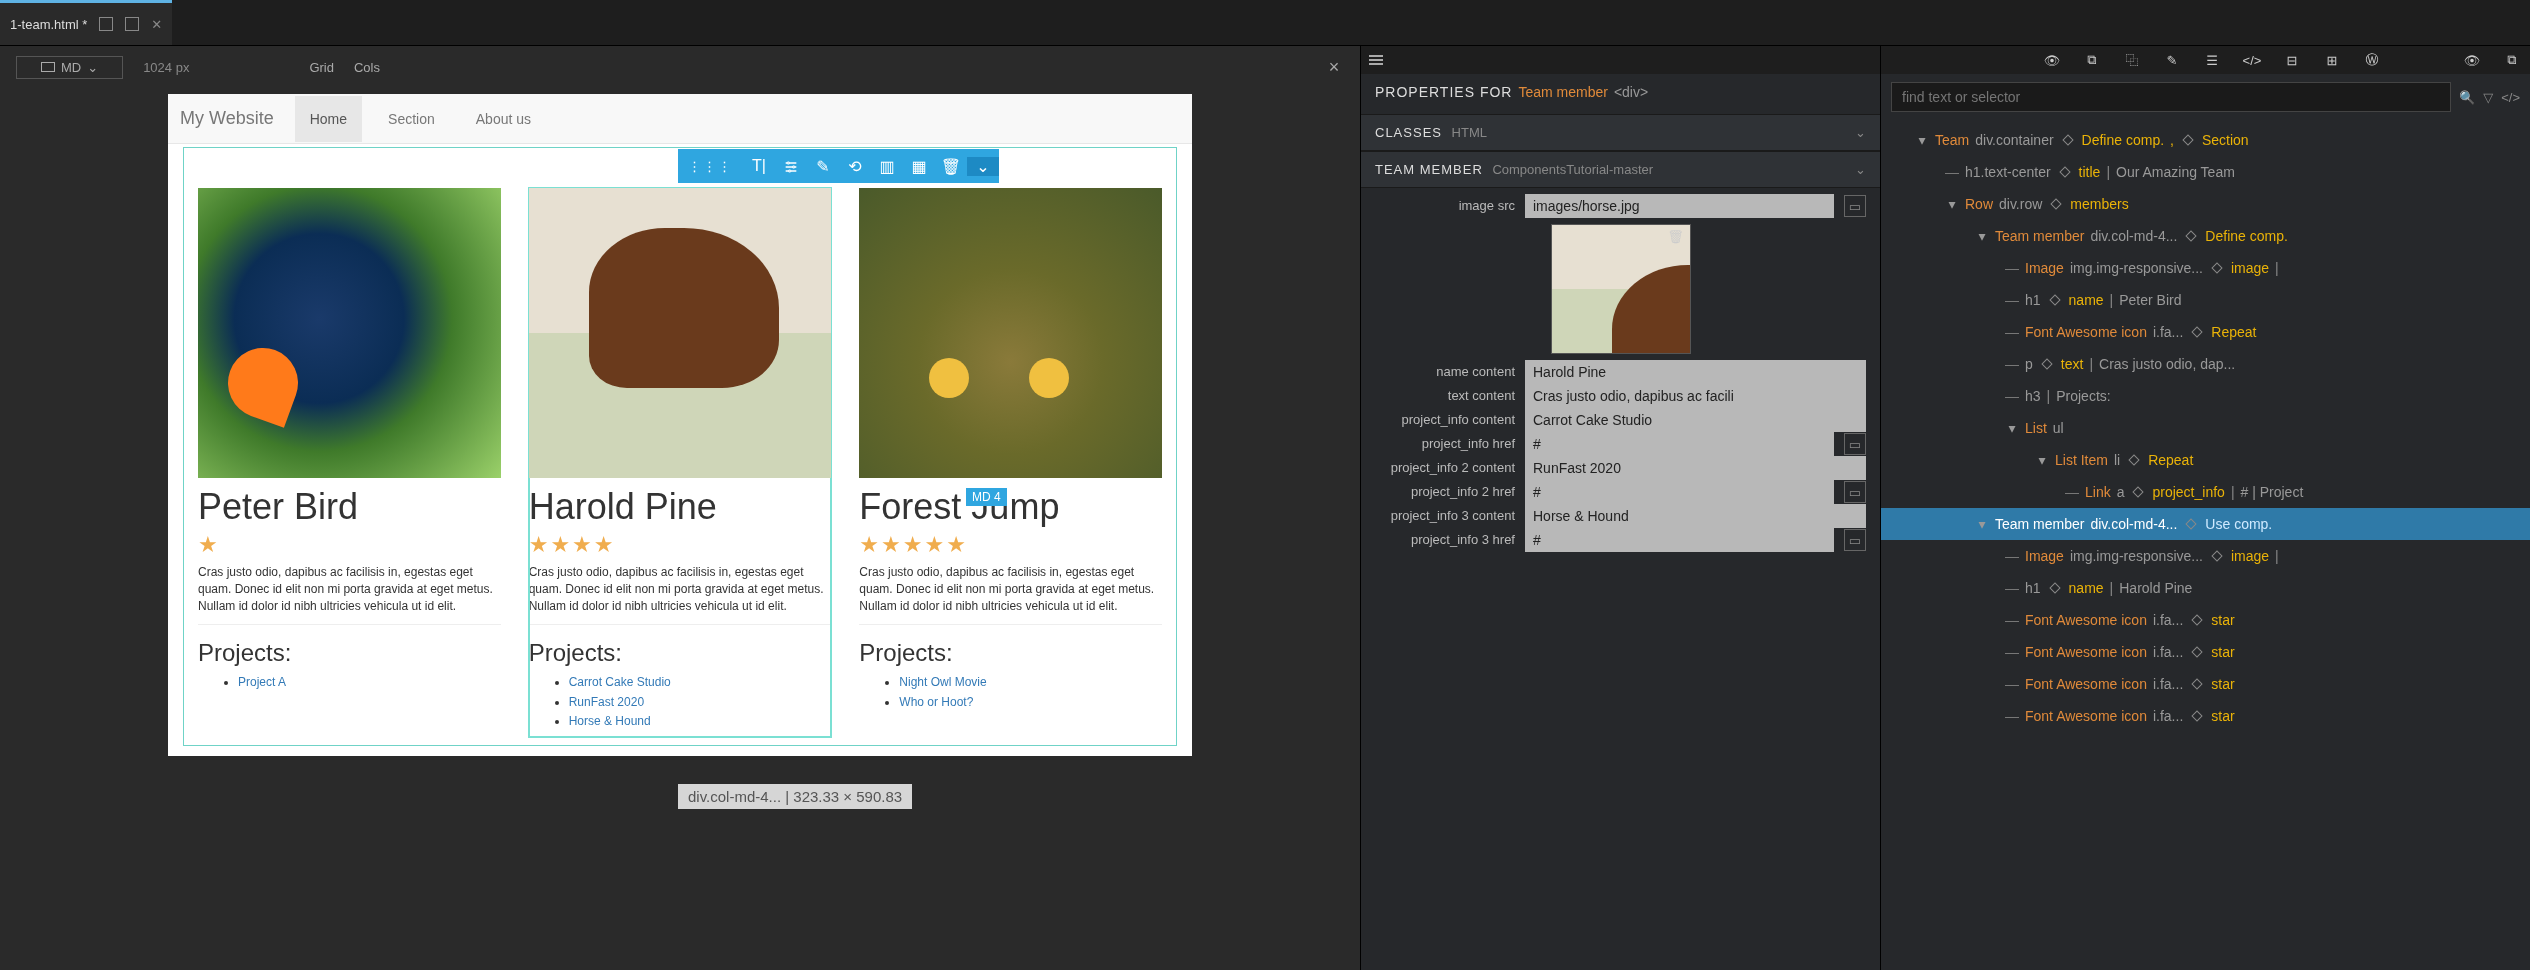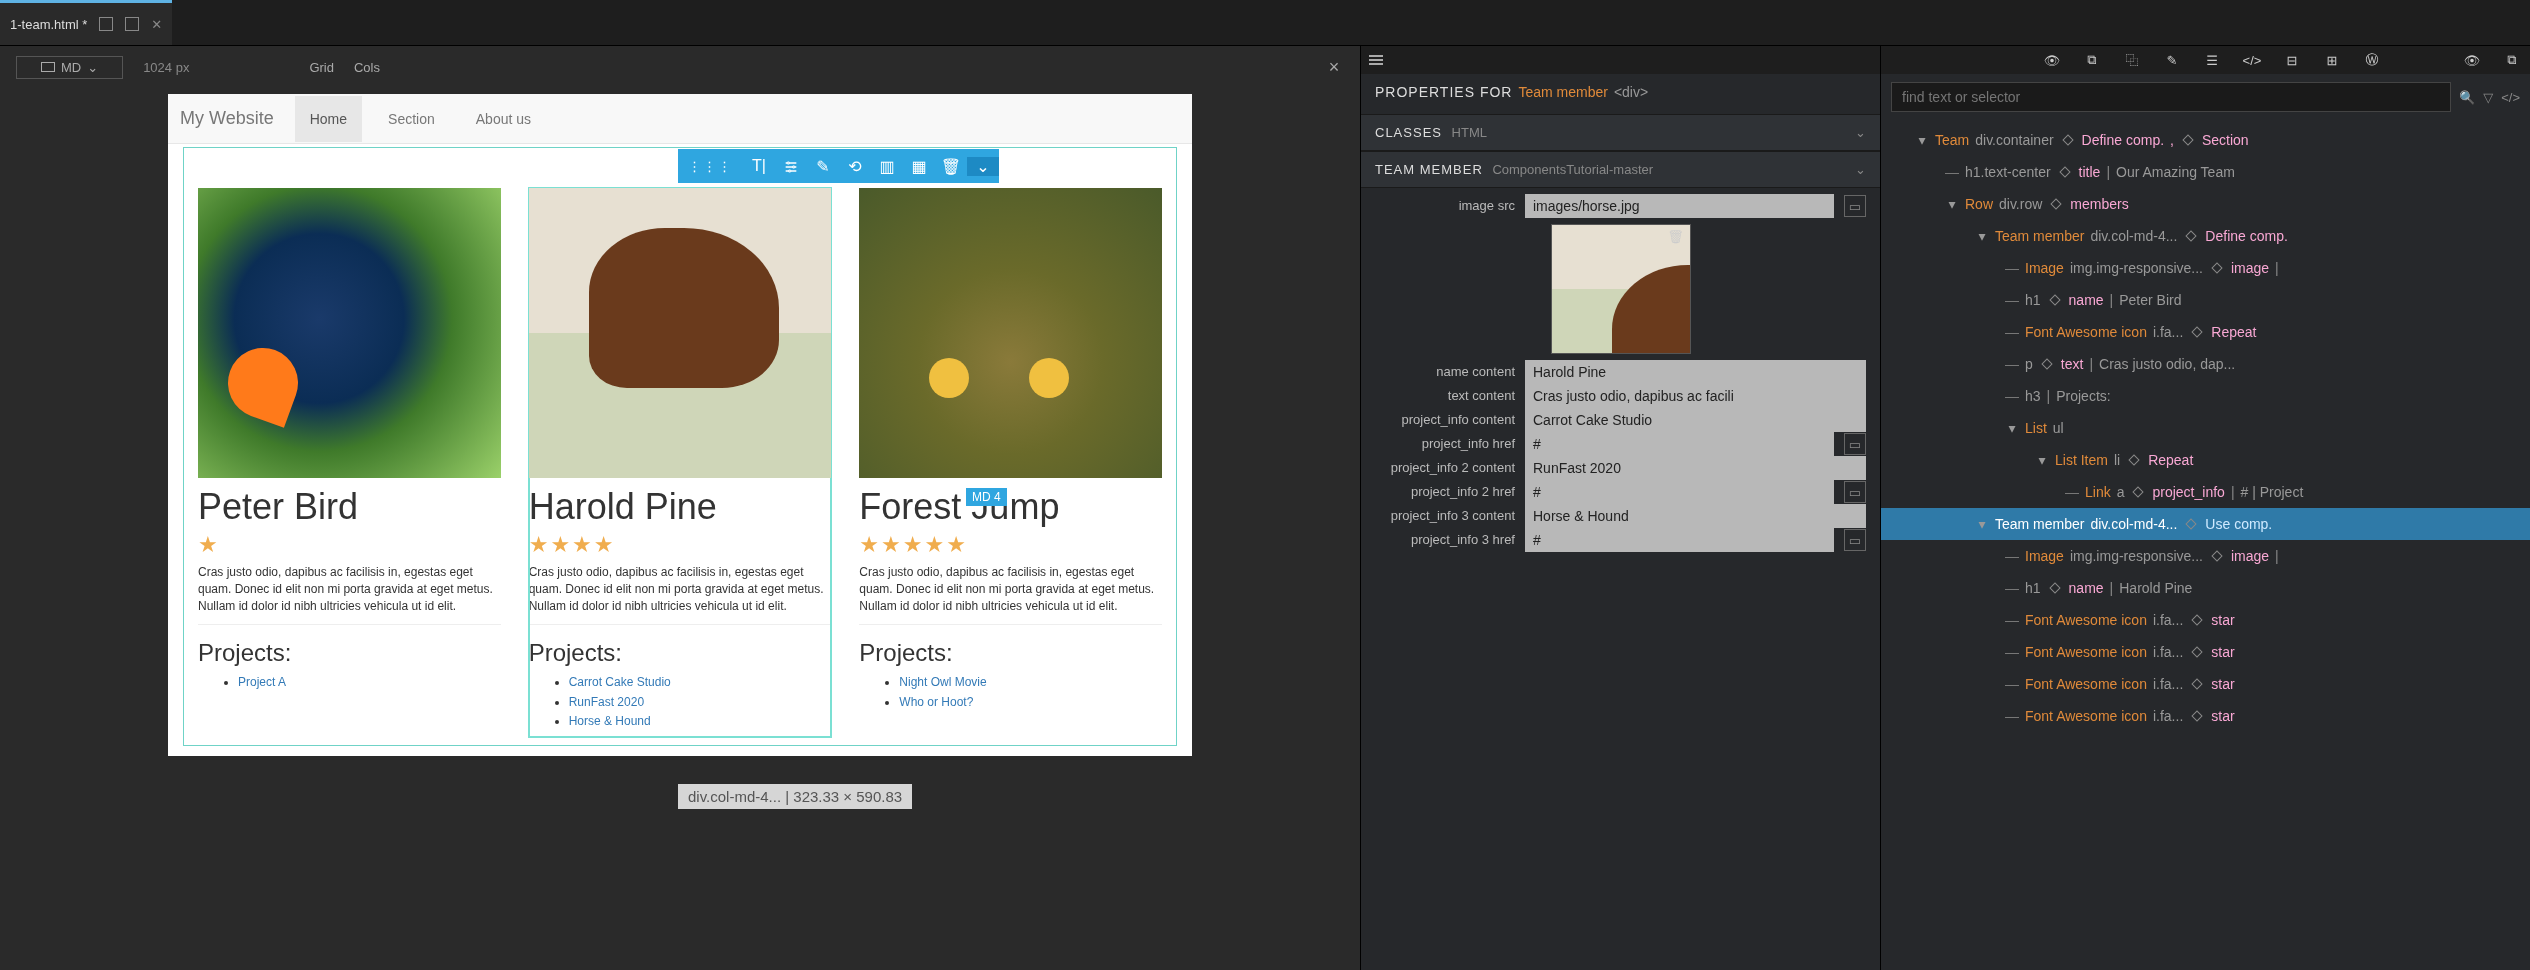--- a/index.html
+++ b/index.html
@@ -171,21 +171,21 @@
 .trow {
   display:flex; align-items:center; height:32px; padding:0 8px; gap:6px;
   font-size:14px; white-space:nowrap;
 }
 .trow.sel { background:#2f7aa8; }
 .ind { display:inline-block; }
 .tri { color:#999; width:14px; text-align:center;}
 .dash { color:#777; width:14px; text-align:center;}
 .tname { color:#e08a3a;}
 .tsel { color:#999;}
-.tlink { color:#f9a8d4;}
+.tlink { color:#eab308;}
 .tpipe { color:#888;}
 .trow.sel .tname, .trow.sel .tsel { color:#fff;}
 .trow.sel .tlink{ color:#cfeaff;}
 .diamond{display:inline-block;width:8px;height:8px;border:1px solid #888;transform:rotate(45deg);margin:0 4px;}
 
 svg{display:inline-block;vertical-align:middle;}
 </style>
 </head>
 <body>
 

